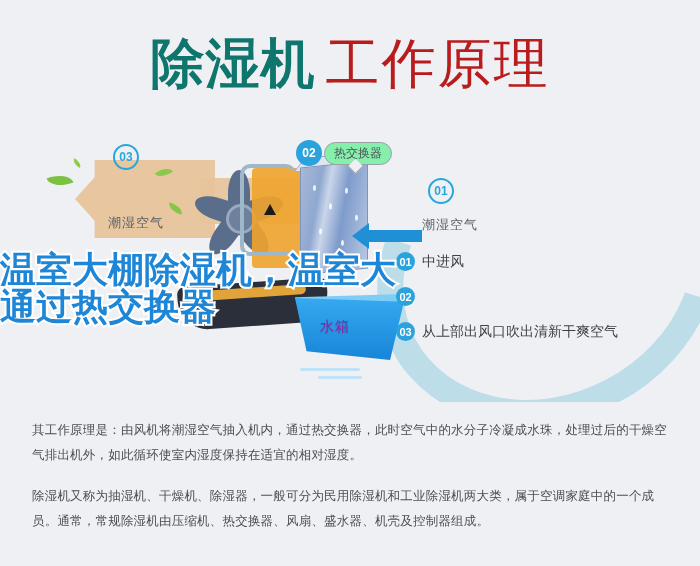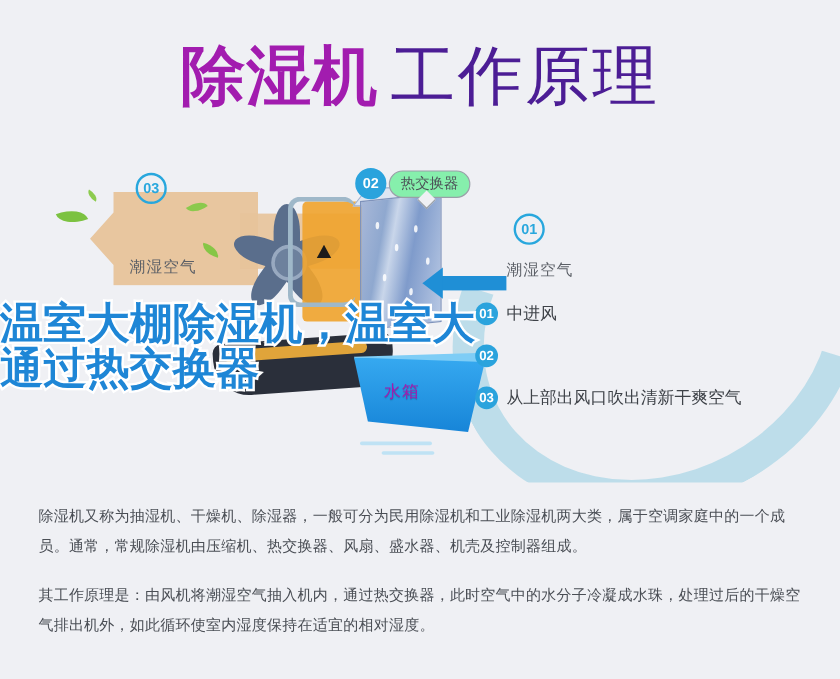--- a/index.html
+++ b/index.html
@@ -27,28 +27,28 @@
     position: absolute;
     left: 0;
     top: 28px;
     width: 700px;
     text-align: center;
     white-space: nowrap;
   }
   .title-bold {
     font-size: 54px;
     font-weight: 700;
-    color: #a21caf;
+    color: #0f766e;
     letter-spacing: 1px;
     font-family: "Liberation Sans", "DejaVu Sans", sans-serif;
   }
   .title-thin {
     font-size: 54px;
     font-weight: 400;
-    color: #4c1d95;
+    color: #b91c1c;
     letter-spacing: 2px;
     margin-left: 10px;
     font-family: "Liberation Sans", "DejaVu Sans", sans-serif;
   }
 
   
   .stage {
     position: absolute;
     left: 0;
     top: 112px;
@@ -375,17 +375,17 @@
       <span>从上部出风口吹出清新干爽空气</span>
     </div>
   </div>
 
   <div class="watermark">
     <span class="wm-line">温室大棚除湿机，温室大</span>
     <span class="wm-line">通过热交换器</span>
   </div>
 
   <div class="copy">
+    <p>其工作原理是：由风机将潮湿空气抽入机内，通过热交换器，此时空气中的水分子冷凝成水珠，处理过后的干燥空气排出机外，如此循环使室内湿度保持在适宜的相对湿度。</p>
     <p>除湿机又称为抽湿机、干燥机、除湿器，一般可分为民用除湿机和工业除湿机两大类，属于空调家庭中的一个成员。通常，常规除湿机由压缩机、热交换器、风扇、盛水器、机壳及控制器组成。</p>
-    <p>其工作原理是：由风机将潮湿空气抽入机内，通过热交换器，此时空气中的水分子冷凝成水珠，处理过后的干燥空气排出机外，如此循环使室内湿度保持在适宜的相对湿度。</p>
   </div>
 
 </div>
 
 </body></html>

